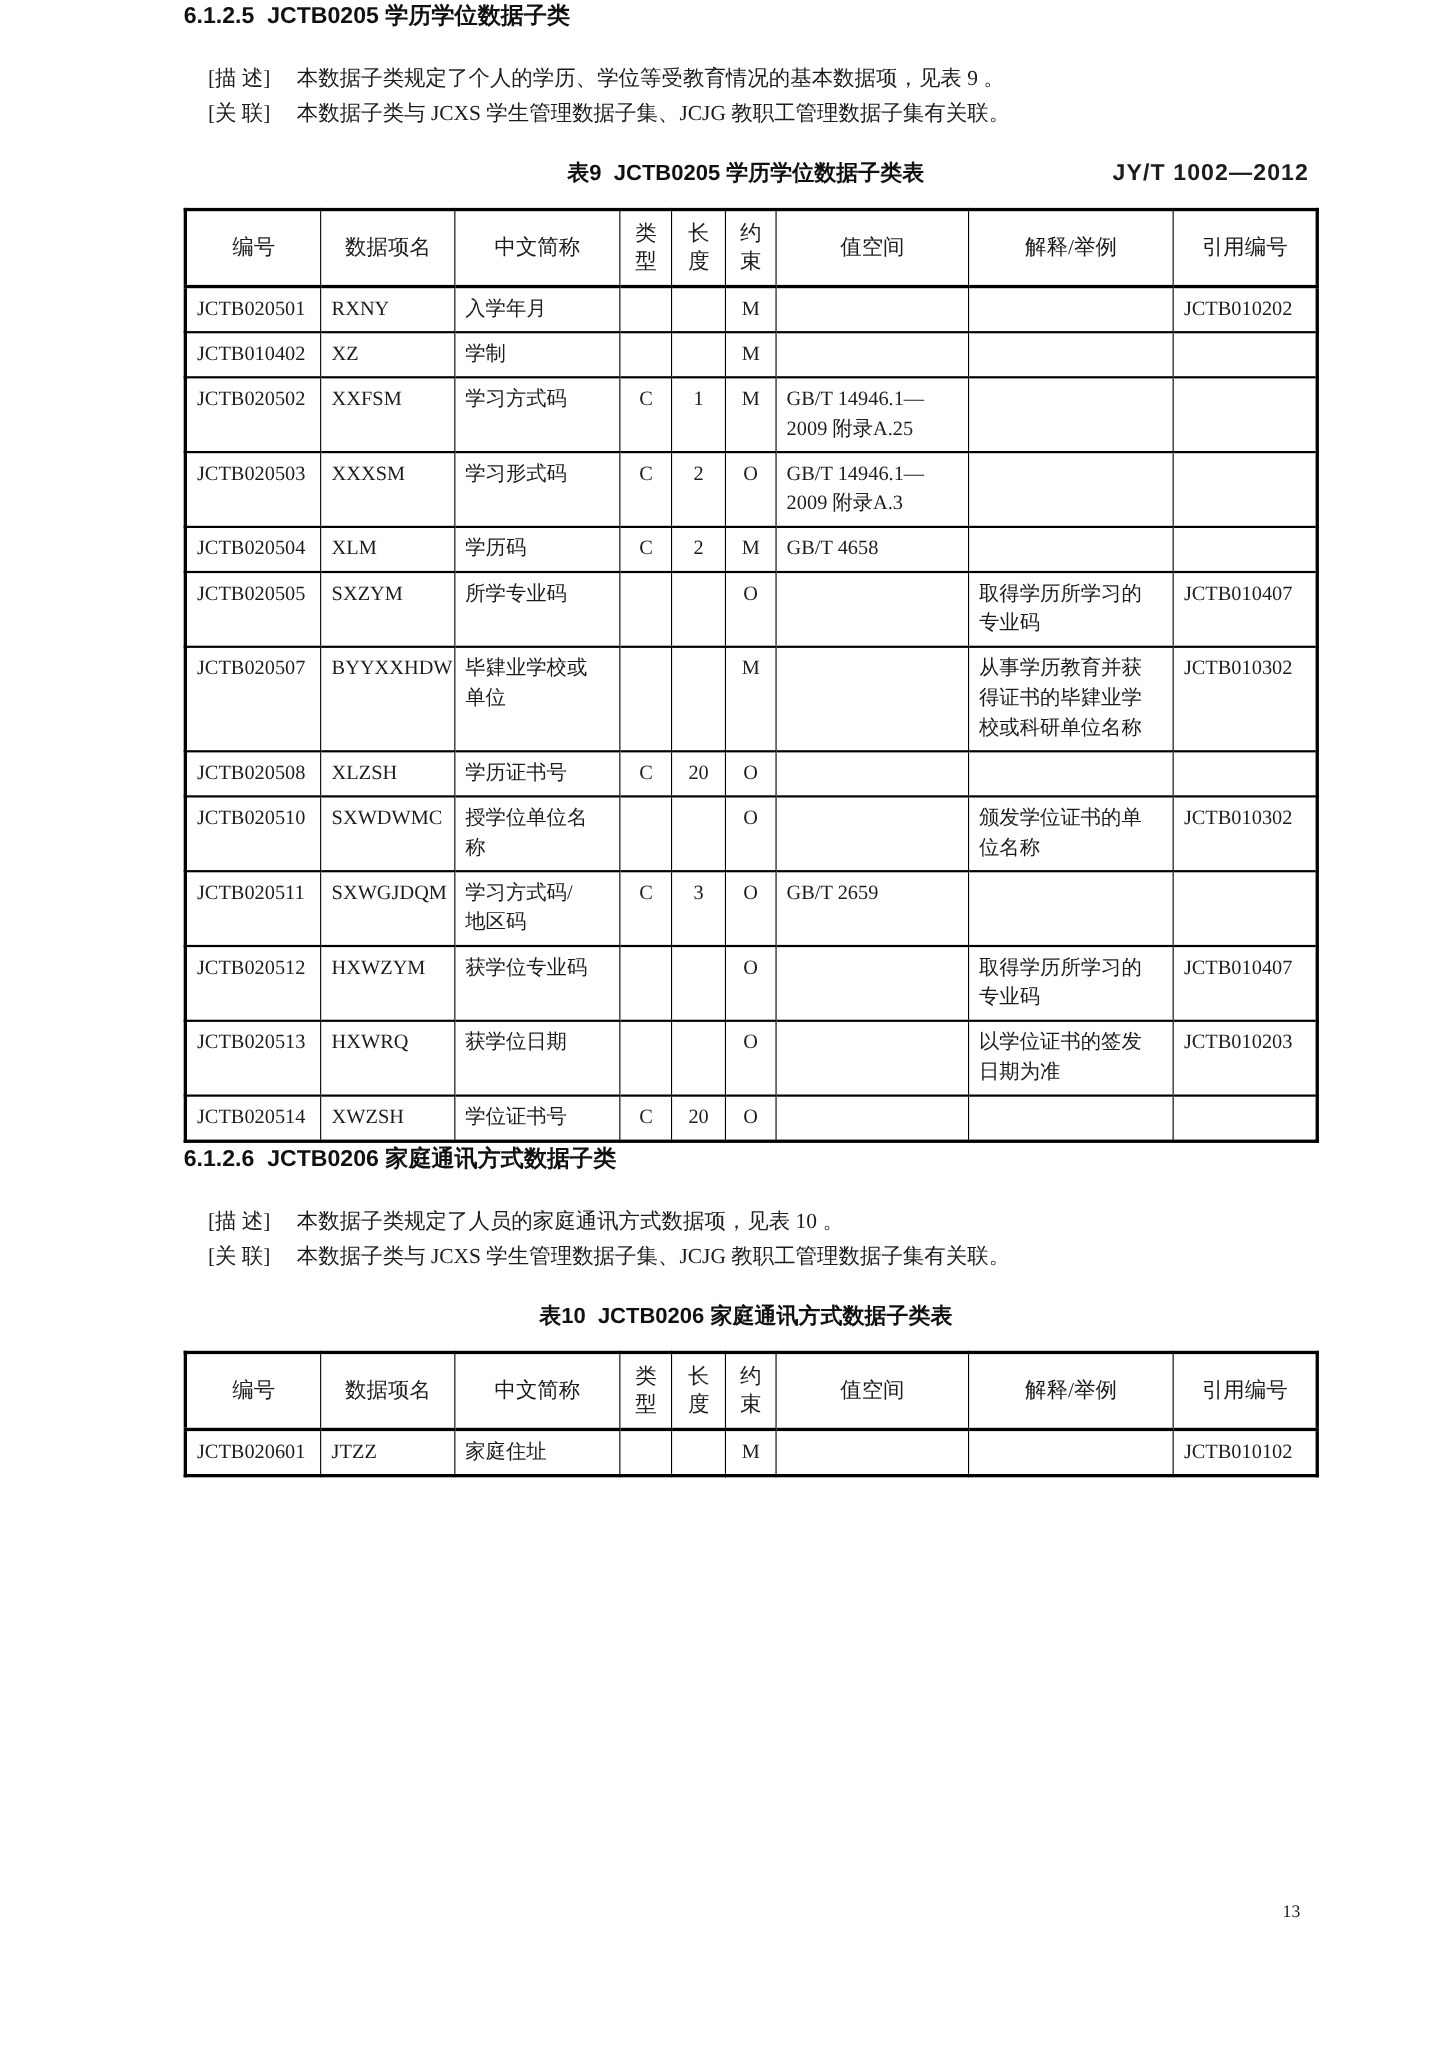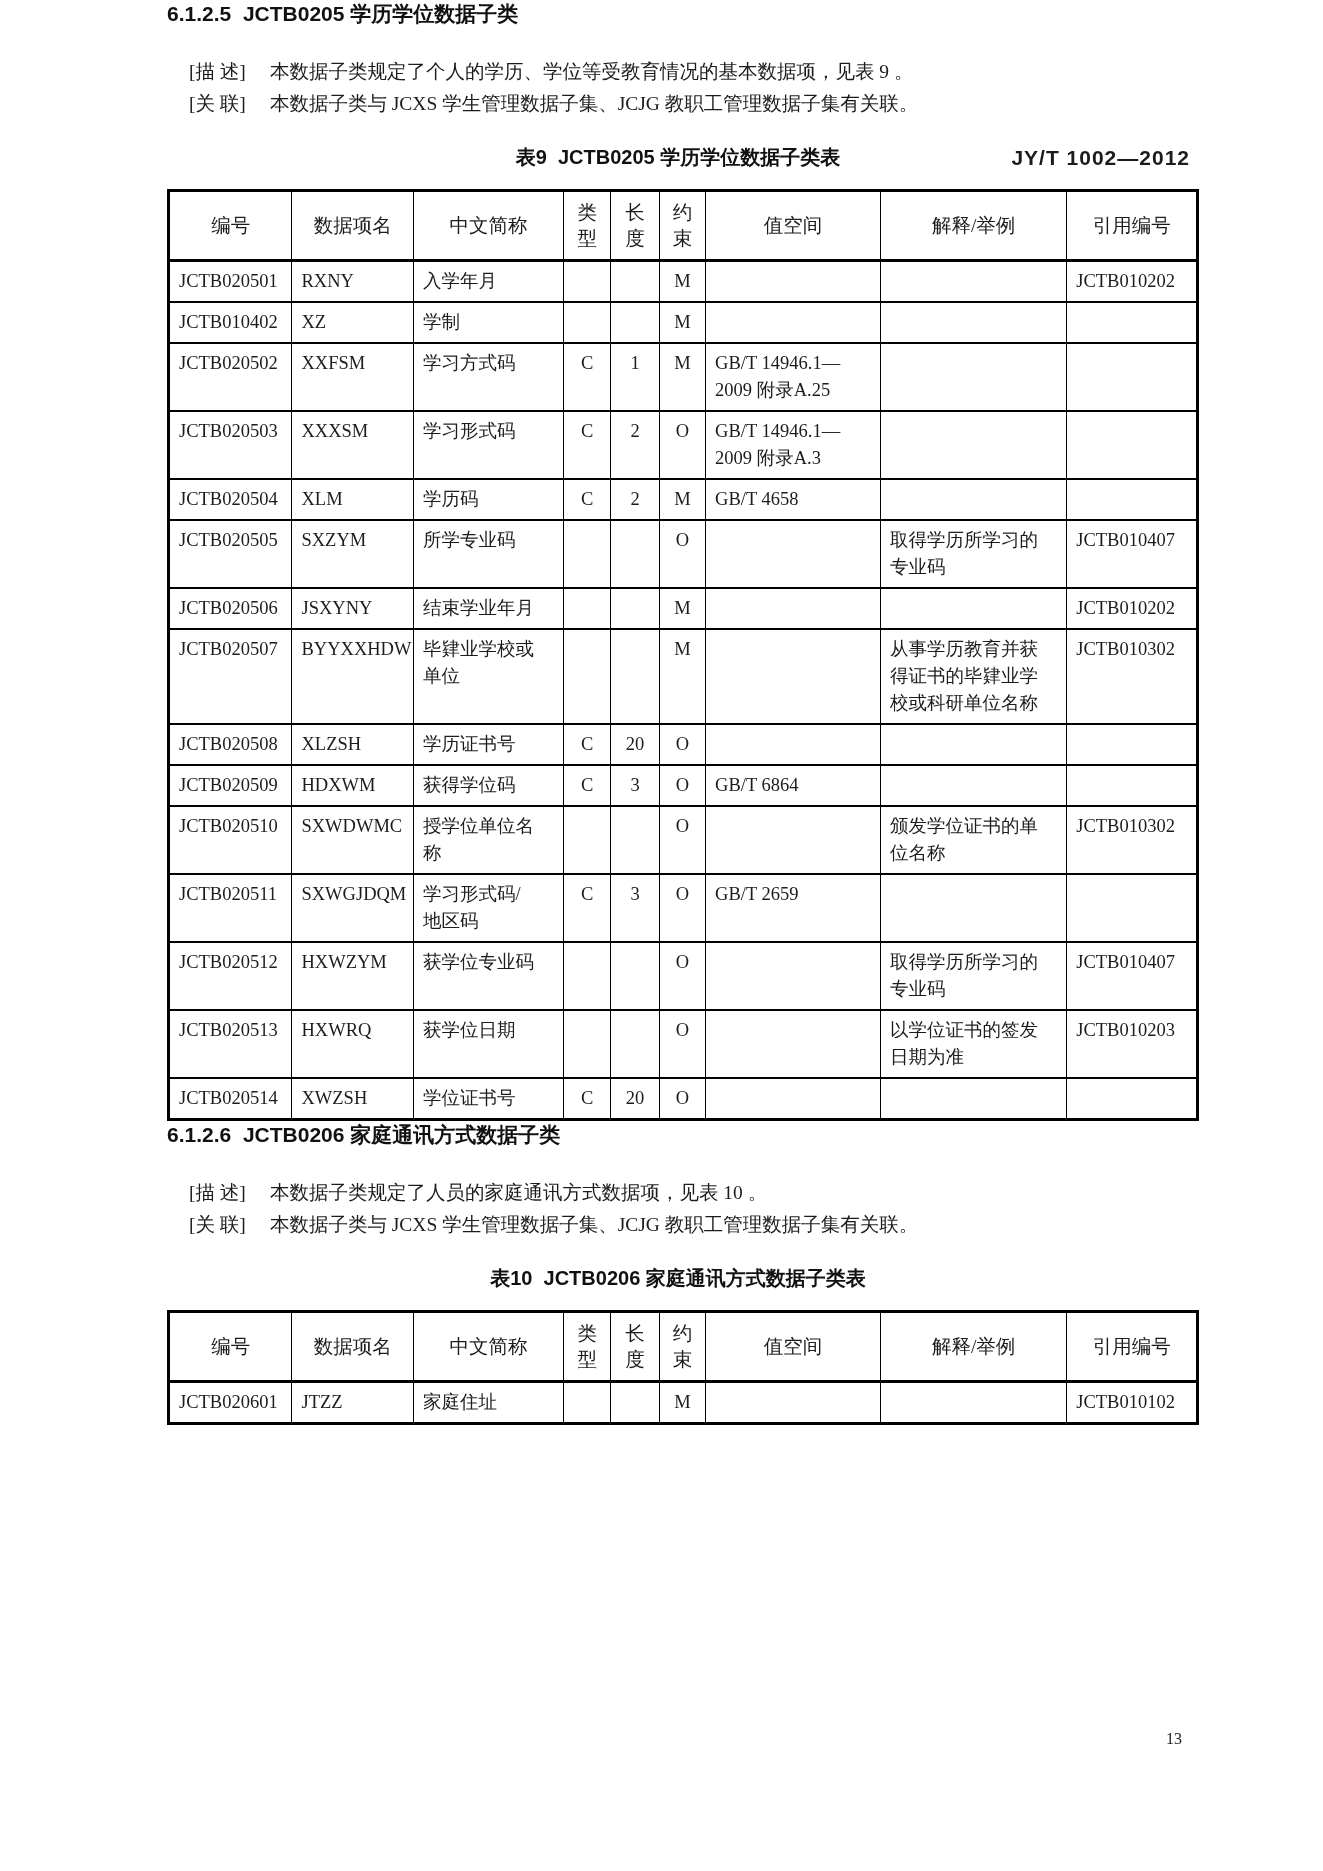--- a/index.html
+++ b/index.html
@@ -203,31 +203,20 @@
             <td class="c2">所学专业码</td>
             <td class="c3"></td>
             <td class="c4"></td>
             <td class="c5">O</td>
             <td class="c6"></td>
             <td class="c7">取得学历所学习的
 专业码</td>
             <td class="c8">JCTB010407</td>
           </tr>
           <tr>
-            <td class="c0">JCTB020506</td>
-            <td class="c1">JSXYNY</td>
-            <td class="c2">结束学业年月</td>
-            <td class="c3"></td>
-            <td class="c4"></td>
-            <td class="c5">M</td>
-            <td class="c6"></td>
-            <td class="c7"></td>
-            <td class="c8">JCTB010202</td>
-          </tr>
-          <tr>
             <td class="c0">JCTB020507</td>
             <td class="c1">BYYXXHDW</td>
             <td class="c2">毕肄业学校或
 单位</td>
             <td class="c3"></td>
             <td class="c4"></td>
             <td class="c5">M</td>
             <td class="c6"></td>
             <td class="c7">从事学历教育并获
 得证书的毕肄业学
@@ -239,47 +228,36 @@
             <td class="c1">XLZSH</td>
             <td class="c2">学历证书号</td>
             <td class="c3">C</td>
             <td class="c4">20</td>
             <td class="c5">O</td>
             <td class="c6"></td>
             <td class="c7"></td>
             <td class="c8"></td>
           </tr>
           <tr>
-            <td class="c0">JCTB020509</td>
-            <td class="c1">HDXWM</td>
-            <td class="c2">获得学位码</td>
-            <td class="c3">C</td>
-            <td class="c4">3</td>
-            <td class="c5">O</td>
-            <td class="c6">GB/T 6864</td>
-            <td class="c7"></td>
-            <td class="c8"></td>
-          </tr>
-          <tr>
             <td class="c0">JCTB020510</td>
             <td class="c1">SXWDWMC</td>
             <td class="c2">授学位单位名
 称</td>
             <td class="c3"></td>
             <td class="c4"></td>
             <td class="c5">O</td>
             <td class="c6"></td>
             <td class="c7">颁发学位证书的单
 位名称</td>
             <td class="c8">JCTB010302</td>
           </tr>
           <tr>
             <td class="c0">JCTB020511</td>
             <td class="c1">SXWGJDQM</td>
-            <td class="c2">学习形式码/
+            <td class="c2">学习方式码/
 地区码</td>
             <td class="c3">C</td>
             <td class="c4">3</td>
             <td class="c5">O</td>
             <td class="c6">GB/T 2659</td>
             <td class="c7"></td>
             <td class="c8"></td>
           </tr>
           <tr>
             <td class="c0">JCTB020512</td>

